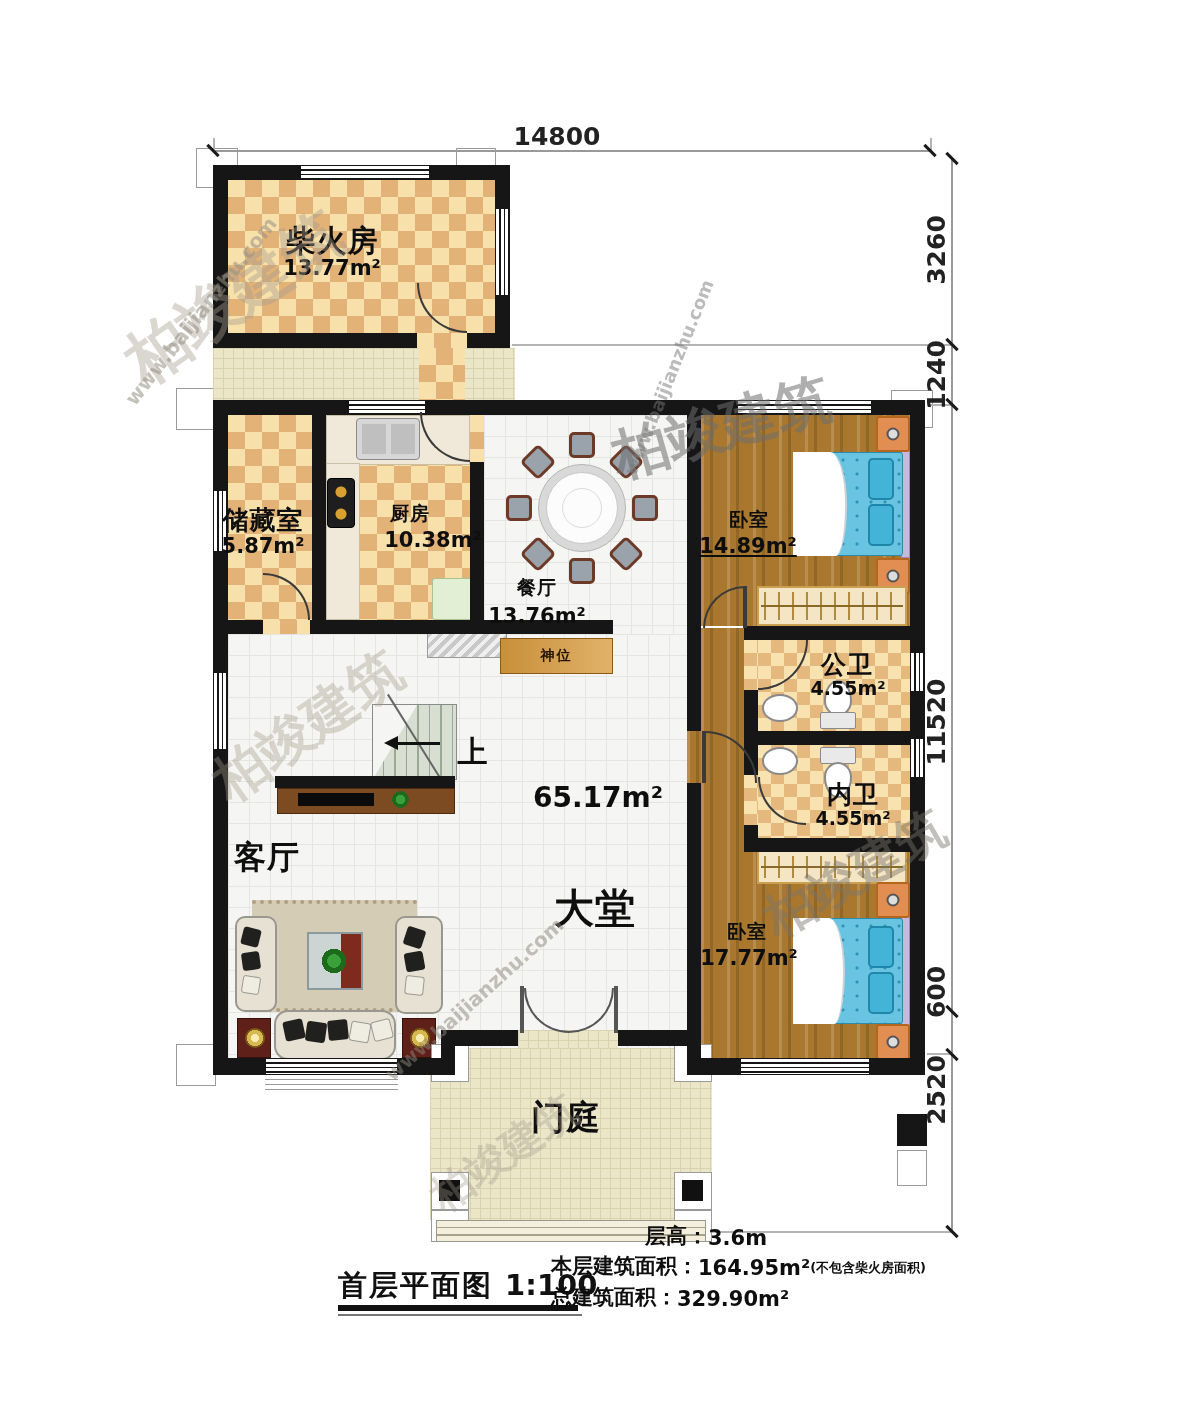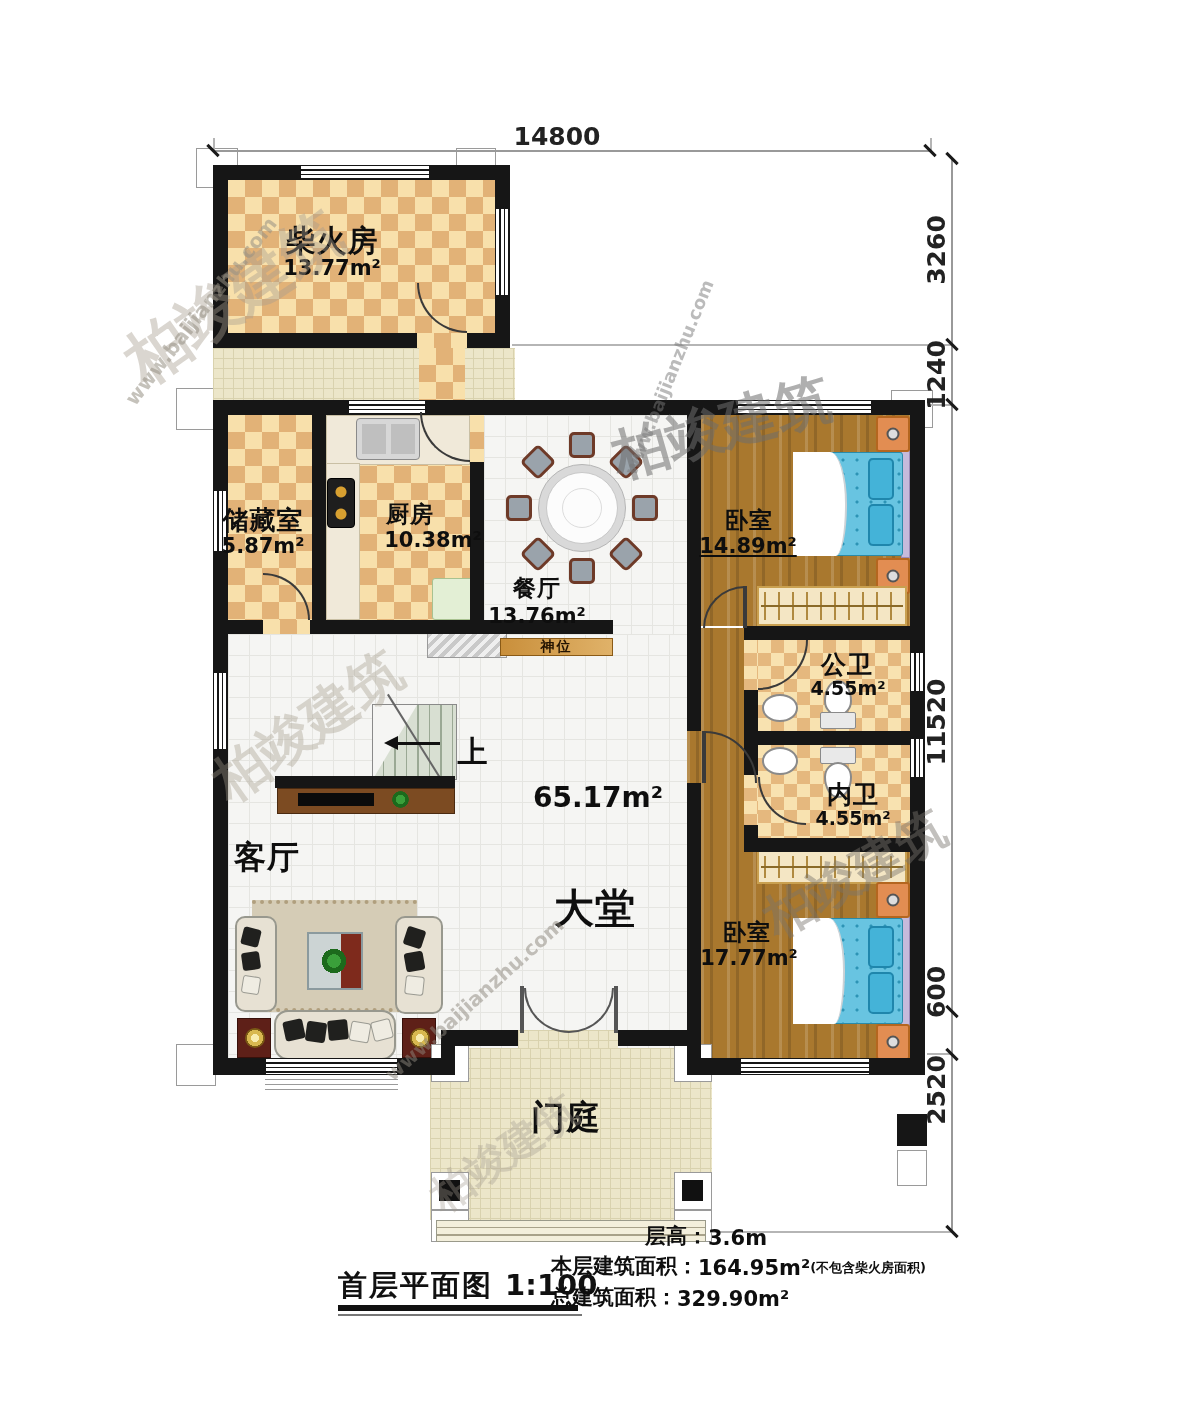--- a/index.html
+++ b/index.html
@@ -25,21 +25,21 @@
   .furn { z-index:2; }
   .win { position:absolute; z-index:4; border:1px solid #161616; }
   .win-h { background: repeating-linear-gradient(180deg, #ffffff 0 3px, #161616 3px 4.6px); }
   .win-v { background: repeating-linear-gradient(90deg, #ffffff 0 3px, #161616 3px 4.6px); }
   .arc { position:absolute; z-index:4; }
   .leaf { position:absolute; z-index:4; background:#3a3a3a; }
 
   .extbox { position:absolute; z-index:0; background:#fff; border:1.5px solid #9a9a9a; }
 
   
-  .rname { position:absolute; z-index:6; font-weight:bold; color:#0e0e0e; font-size:23px; white-space:nowrap;
+  .rname { position:absolute; z-index:6; font-weight:bold; color:#0e0e0e; font-size:19px; white-space:nowrap;
            transform:translate(-50%,-50%); letter-spacing:1px; }
   .rarea { position:absolute; z-index:6; font-weight:bold; color:#0e0e0e; font-size:21px; white-space:nowrap;
            transform:translate(-50%,-50%); }
 
   
   .dimline { position:absolute; z-index:6; background:#999; }
   .dimstub { position:absolute; z-index:6; background:#b5b5b5; }
   .tick { position:absolute; z-index:6; width:16px; height:3px; background:#1a1a1a; transform:rotate(45deg); }
   .dim-h { position:absolute; z-index:6; font-weight:bold; font-size:25px; color:#222; transform:translate(-50%,-50%); white-space:nowrap;}
   .dim-v { position:absolute; z-index:6; font-weight:bold; font-size:25px; color:#222; transform:translate(-50%,-50%) rotate(-90deg); white-space:nowrap;}
@@ -118,21 +118,21 @@
   <div class="abs furn" style="left:562px;top:488px;width:40px;height:40px;border:1px solid #dcdcdc;border-radius:50%;"></div>
   <div class="chair" style="left:569px;top:432px;"></div>
   <div class="chair" style="left:569px;top:558px;"></div>
   <div class="chair" style="left:632px;top:495px;"></div>
   <div class="chair" style="left:506px;top:495px;"></div>
   <div class="chair" style="left:613px;top:449px;transform:rotate(45deg);"></div>
   <div class="chair" style="left:525px;top:449px;transform:rotate(45deg);"></div>
   <div class="chair" style="left:613px;top:541px;transform:rotate(45deg);"></div>
   <div class="chair" style="left:525px;top:541px;transform:rotate(45deg);"></div>
 
-  <div class="abs" style="z-index:4;left:500px;top:638px;width:113px;height:18px;background:linear-gradient(90deg,#c98f3b,#e0b269);border:1px solid #8a5a16;display:flex;align-items:center;justify-content:center;">
+  <div class="abs" style="z-index:4;left:500px;top:638px;width:113px;height:36px;background:linear-gradient(90deg,#c98f3b,#e0b269);border:1px solid #8a5a16;display:flex;align-items:center;justify-content:center;">
     <span style="font-size:14px;font-weight:bold;color:#241402;letter-spacing:2px;">神位</span>
   </div>
 
   <div class="abs furn" style="left:372px;top:704px;width:85px;height:76px;border:1px solid #8a8a8a;
        background:repeating-linear-gradient(90deg,#d8dfd2 0 10px,#9aa894 10px 11.5px);"></div>
   <div class="abs furn" style="left:373px;top:705px;width:44px;height:74px;background:#f5f5f3;clip-path:polygon(0 0,100% 0,0 100%);"></div>
   <div class="abs furn" style="left:362px;top:740px;width:110px;height:2px;background:#666;transform:rotate(58deg);"></div>
   <div class="abs furn" style="left:398px;top:742px;width:42px;height:3px;background:#111;"></div>
   <div class="abs furn" style="left:384px;top:736px;width:0;height:0;border-top:7px solid transparent;border-bottom:7px solid transparent;border-right:14px solid #111;"></div>
 

